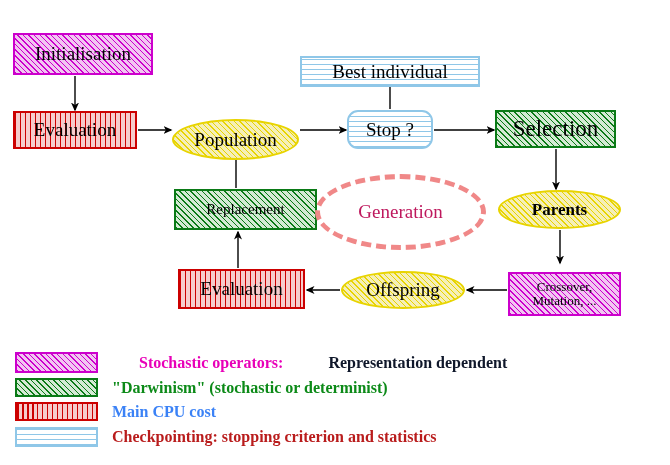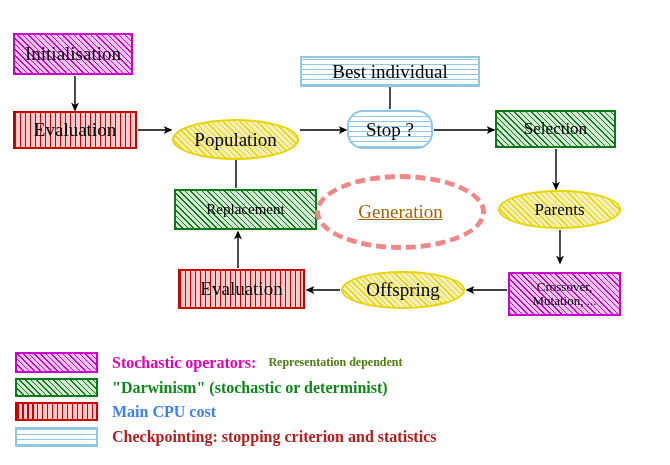--- a/index.html
+++ b/index.html
@@ -36,63 +36,63 @@
       <line x1="556" y1="149" x2="556" y2="189"></line>
       <line x1="560" y1="230" x2="560" y2="263"></line>
       <line x1="507" y1="290" x2="467" y2="290"></line>
       <line x1="340" y1="290" x2="307" y2="290"></line>
       <line x1="238" y1="268" x2="238" y2="232"></line>
       <line x1="236" y1="188" x2="236" y2="152"></line>
     </g>
   </svg>
 
   <div id="nodes">
-      <div class="node" style="left: 13px; top: 33px; width: 120px; height: 42px; font-size: 19px; border: 2px solid rgb(204, 0, 204); background: repeating-linear-gradient(45deg, rgb(204, 0, 204) 0px, rgb(204, 0, 204) 1px, rgb(242, 198, 242) 1px, rgb(242, 198, 242) 4px);">
+      <div class="node" style="left: 13px; top: 33px; width: 140px; height: 42px; font-size: 19px; border: 2px solid rgb(204, 0, 204); background: repeating-linear-gradient(45deg, rgb(204, 0, 204) 0px, rgb(204, 0, 204) 1px, rgb(242, 198, 242) 1px, rgb(242, 198, 242) 4px);">
         <span style="white-space: pre-line;">Initialisation</span>
       </div>
       <div class="node" style="left: 13px; top: 111px; width: 124px; height: 38px; font-size: 19px; border: 2px solid rgb(204, 0, 0); background: repeating-linear-gradient(90deg, rgb(204, 0, 0) 0px, rgb(204, 0, 0) 1.5px, rgb(246, 204, 204) 1.5px, rgb(246, 204, 204) 5px);">
         <span style="white-space: pre-line;">Evaluation</span>
       </div>
       <div class="node" style="left: 172px; top: 119px; width: 127px; height: 41px; font-size: 19px; border-radius: 50%; border: 2px solid rgb(232, 212, 0); background: repeating-linear-gradient(45deg, rgb(232, 212, 0) 0px, rgb(232, 212, 0) 1px, rgb(245, 239, 184) 1px, rgb(245, 239, 184) 4px);">
         <span style="white-space: pre-line;">Population</span>
       </div>
-      <div class="node" style="left: 347px; top: 110px; width: 86px; height: 39px; font-size: 19px; border-radius: 16px; border: 2px solid rgb(143, 199, 232); background: repeating-linear-gradient(0deg, rgb(143, 199, 232) 0px, rgb(143, 199, 232) 1px, rgb(255, 255, 255) 1px, rgb(255, 255, 255) 5px);">
+      <div class="node" style="left: 347px; top: 110px; width: 86px; height: 39px; font-size: 19px; border-radius: 11px; border: 2px solid rgb(143, 199, 232); background: repeating-linear-gradient(0deg, rgb(143, 199, 232) 0px, rgb(143, 199, 232) 1px, rgb(255, 255, 255) 1px, rgb(255, 255, 255) 5px);">
         <span style="white-space: pre-line;">Stop ?</span>
       </div>
       <div class="node" style="left: 300px; top: 42px; width: 180px; height: 31px; font-size: 19px; border: 2px solid rgb(143, 199, 232); background: repeating-linear-gradient(0deg, rgb(143, 199, 232) 0px, rgb(143, 199, 232) 1px, rgb(255, 255, 255) 1px, rgb(255, 255, 255) 5px); margin-top: 14px;">
         <span style="white-space: pre-line;">Best individual</span>
       </div>
-      <div class="node" style="left: 495px; top: 110px; width: 121px; height: 38px; font-size: 17px; border: 2px solid rgb(10, 122, 22); background: repeating-linear-gradient(45deg, rgb(10, 122, 22) 0px, rgb(10, 122, 22) 1px, rgb(212, 234, 212) 1px, rgb(212, 234, 212) 4px);">
+      <div class="node" style="left: 495px; top: 110px; width: 121px; height: 38px; font-size: 23px; border: 2px solid rgb(10, 122, 22); background: repeating-linear-gradient(45deg, rgb(10, 122, 22) 0px, rgb(10, 122, 22) 1px, rgb(212, 234, 212) 1px, rgb(212, 234, 212) 4px);">
         <span style="white-space: pre-line;">Selection</span>
       </div>
       <div class="node" style="left: 498px; top: 190px; width: 123px; height: 39px; font-size: 17px; border-radius: 50%; border: 2px solid rgb(232, 212, 0); background: repeating-linear-gradient(45deg, rgb(232, 212, 0) 0px, rgb(232, 212, 0) 1px, rgb(245, 239, 184) 1px, rgb(245, 239, 184) 4px);">
-        <span style="white-space: pre-line;">Parents</span>
+        <span style="white-space: pre-line; font-weight: bold;">Parents</span>
       </div>
       <div class="node" style="left: 508px; top: 272px; width: 113px; height: 44px; font-size: 13px; border: 2px solid rgb(204, 0, 204); background: repeating-linear-gradient(45deg, rgb(204, 0, 204) 0px, rgb(204, 0, 204) 1px, rgb(242, 198, 242) 1px, rgb(242, 198, 242) 4px);">
         <span style="white-space: pre-line;">Crossover,
 Mutation, ...</span>
       </div>
       <div class="node" style="left: 341px; top: 271px; width: 124px; height: 38px; font-size: 19px; border-radius: 50%; border: 2px solid rgb(232, 212, 0); background: repeating-linear-gradient(45deg, rgb(232, 212, 0) 0px, rgb(232, 212, 0) 1px, rgb(245, 239, 184) 1px, rgb(245, 239, 184) 4px);">
         <span style="white-space: pre-line;">Offspring</span>
       </div>
       <div class="node" style="left: 178px; top: 269px; width: 127px; height: 40px; font-size: 19px; border: 2px solid rgb(204, 0, 0); background: repeating-linear-gradient(90deg, rgb(204, 0, 0) 0px, rgb(204, 0, 0) 1.5px, rgb(246, 204, 204) 1.5px, rgb(246, 204, 204) 5px);">
         <span style="white-space: pre-line;">Evaluation</span>
       </div>
       <div class="node" style="left: 174px; top: 189px; width: 143px; height: 41px; font-size: 15px; border: 2px solid rgb(10, 122, 22); background: repeating-linear-gradient(45deg, rgb(10, 122, 22) 0px, rgb(10, 122, 22) 1px, rgb(212, 234, 212) 1px, rgb(212, 234, 212) 4px);">
         <span style="white-space: pre-line;">Replacement</span>
       </div>
-      <div class="node" style="left: 315px; top: 174px; width: 171px; height: 76px; font-size: 19px; border-radius: 50%; border: 5px dashed rgb(240, 136, 136); background: transparent; color: #a16207; text-decoration: underline;">
+      <div class="node" style="left: 315px; top: 174px; width: 171px; height: 76px; font-size: 19px; border-radius: 50%; border: 5px dashed rgb(240, 136, 136); background: transparent; color: #be185d;">
         <span style="white-space: pre-line;">Generation</span>
       </div>
     </div>
   <div id="legend">
-      <div class="legend-row" style="left: 0px; top: 352px; height: 21px;">
+      <div class="legend-row" style="left: 0px; top: 352px; height: 21px; gap: 27px;">
         <div class="swatch" style="margin-left: 15px; width: 83px; height: 21px; border: 2px solid rgb(204, 0, 204); background: repeating-linear-gradient(45deg, rgb(204, 0, 204) 0px, rgb(204, 0, 204) 1px, rgb(242, 198, 242) 1px, rgb(242, 198, 242) 4px);"></div>
         <div class="legend-text" style="margin-left: 14px; color: rgb(232, 0, 184); font-size: 16px;">Stochastic operators:</div>
-        <div class="legend-text" style="margin-left: 12px; color: #4d7c0f; font-size: 12px;">Representation dependent</div>
+        <div class="legend-text" style="margin-left: 18px; color: #0f172a; font-size: 16px;">Representation dependent</div>
       </div>
       <div class="legend-row" style="left: 0px; top: 378px; height: 19px;">
         <div class="swatch" style="margin-left: 15px; width: 83px; height: 19px; border: 2px solid rgb(10, 122, 22); background: repeating-linear-gradient(45deg, rgb(10, 122, 22) 0px, rgb(10, 122, 22) 1px, rgb(212, 234, 212) 1px, rgb(212, 234, 212) 4px);"></div>
         <div class="legend-text" style="margin-left: 14px; color: rgb(12, 138, 24); font-size: 16px;">"Darwinism" (stochastic or determinist)</div>
       </div>
       <div class="legend-row" style="left: 0px; top: 402px; height: 19px;">
         <div class="swatch" style="margin-left: 15px; width: 83px; height: 19px; border: 2px solid rgb(204, 0, 0); background: repeating-linear-gradient(90deg, rgb(204, 0, 0) 0px, rgb(204, 0, 0) 1.5px, rgb(246, 204, 204) 1.5px, rgb(246, 204, 204) 5px);"></div>
         <div class="legend-text" style="margin-left: 14px; color: #3b82f6; font-size: 16px;">Main CPU cost</div>
       </div>
       <div class="legend-row" style="left: 0px; top: 427px; height: 20px;">

